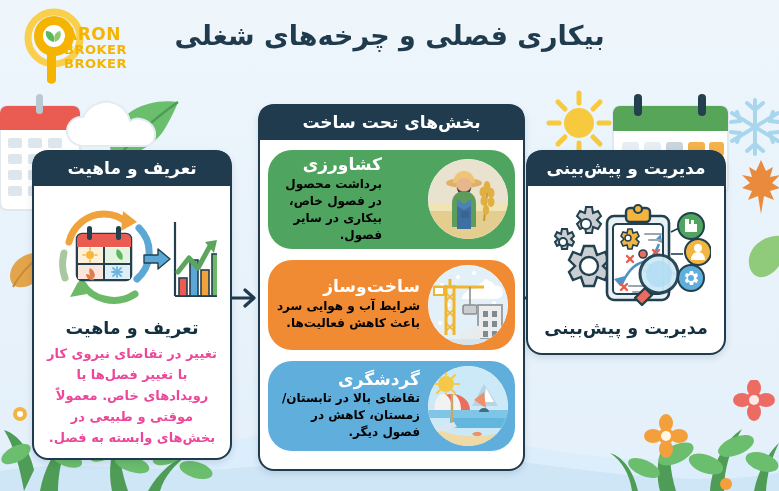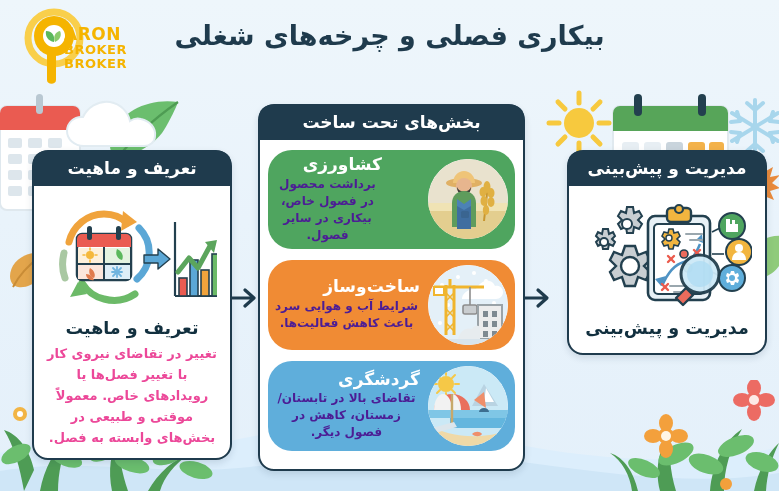--- a/index.html
+++ b/index.html
@@ -31,34 +31,34 @@
   .card{position:absolute;background:#ffffff;border:2.5px solid #1f3b4d;
     border-radius:16px;box-shadow:0 3px 7px rgba(20,50,70,.13);}
   .card-head{background:#1f3b4d;color:#ffffff;border-radius:12px 12px 0 0;
     text-align:center;font-weight:bold;padding:7px 4px 8px;font-size:17px;
     margin:-1px -1px 0 -1px;}
   .card-body{padding:8px 11px 10px;text-align:center;}
   .card-title{color:#12303f;font-weight:bold;font-size:17.5px;margin:4px 0 5px;}
   .card-text{color:#ec4899;font-size:13px;line-height:1.62;font-weight:bold;}
 
   #card-left{left:32px;top:150px;width:196px;}
-  #card-right{left:567px;top:150px;width:196px;}
+  #card-right{left:526px;top:150px;width:196px;}
   #card-center{left:258px;top:104px;width:263px;height:363px;}
 
   .illus{display:block;margin:4px auto 2px;}
 
   
   .sector{border-radius:24px;margin:0 8px 11px;display:flex;align-items:center;
     padding:5px 7px 5px 5px;gap:6px;}
   .sector .circ{flex:0 0 auto;width:80px;height:80px;border-radius:50%;overflow:hidden;
     background:#fff;display:block;}
   .sector .stxt{flex:1 1 auto;text-align:right;padding-right:2px;}
   .sector .sname{color:#ffffff;font-weight:bold;font-size:17px;line-height:1.15;
     margin-bottom:1px;}
-  .sector .sdesc{color:#4c1d95;font-weight:bold;font-size:12px;line-height:1.42;text-align:center;}
+  .sector .sdesc{color:#000000;font-weight:bold;font-size:12px;line-height:1.42;}
   .s-green{background:#4FA55F;gap:44px;}
   .s-blue{background:#5FAEDB;}
   .s-orange{background:#F08B34;}
 
   .arrow{position:absolute;width:34px;height:34px;}
   #arrow-1{left:226px;top:281px;}
   #arrow-2{left:519px;top:281px;}
 
   .deco{position:absolute;}
 </style>

